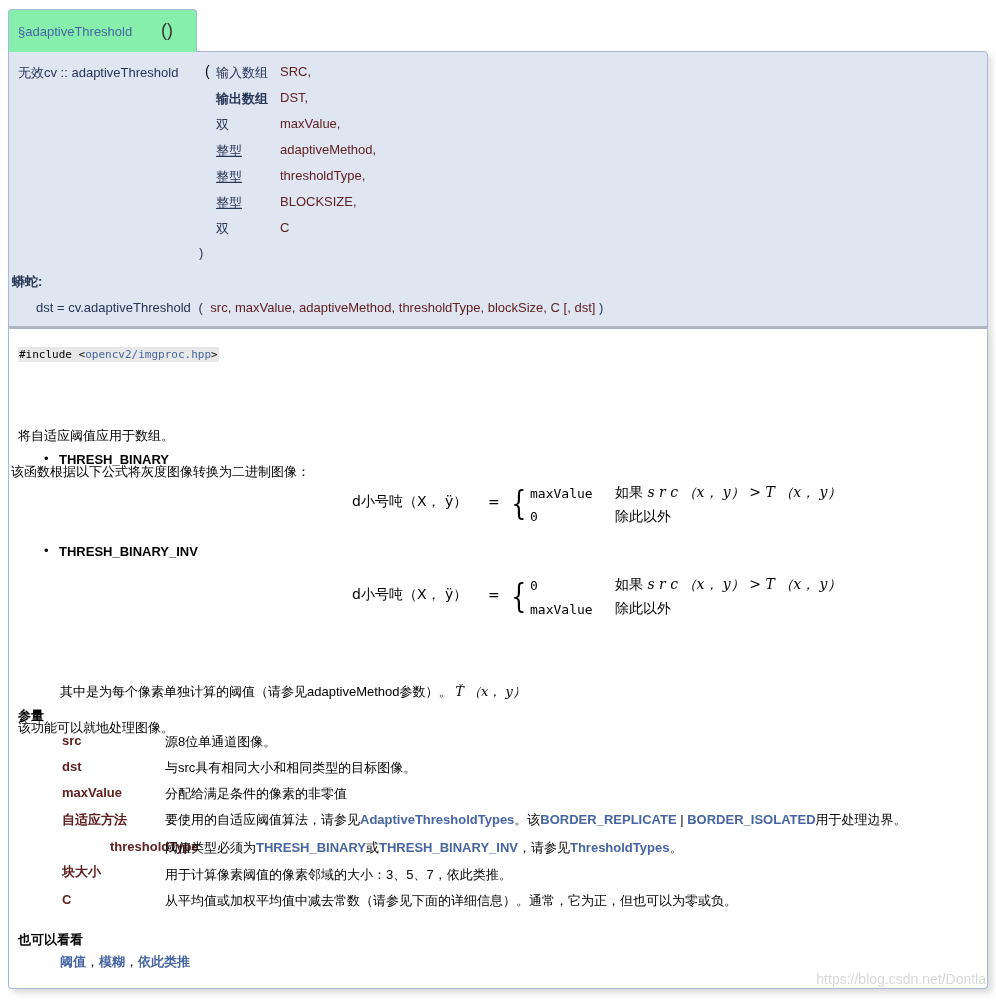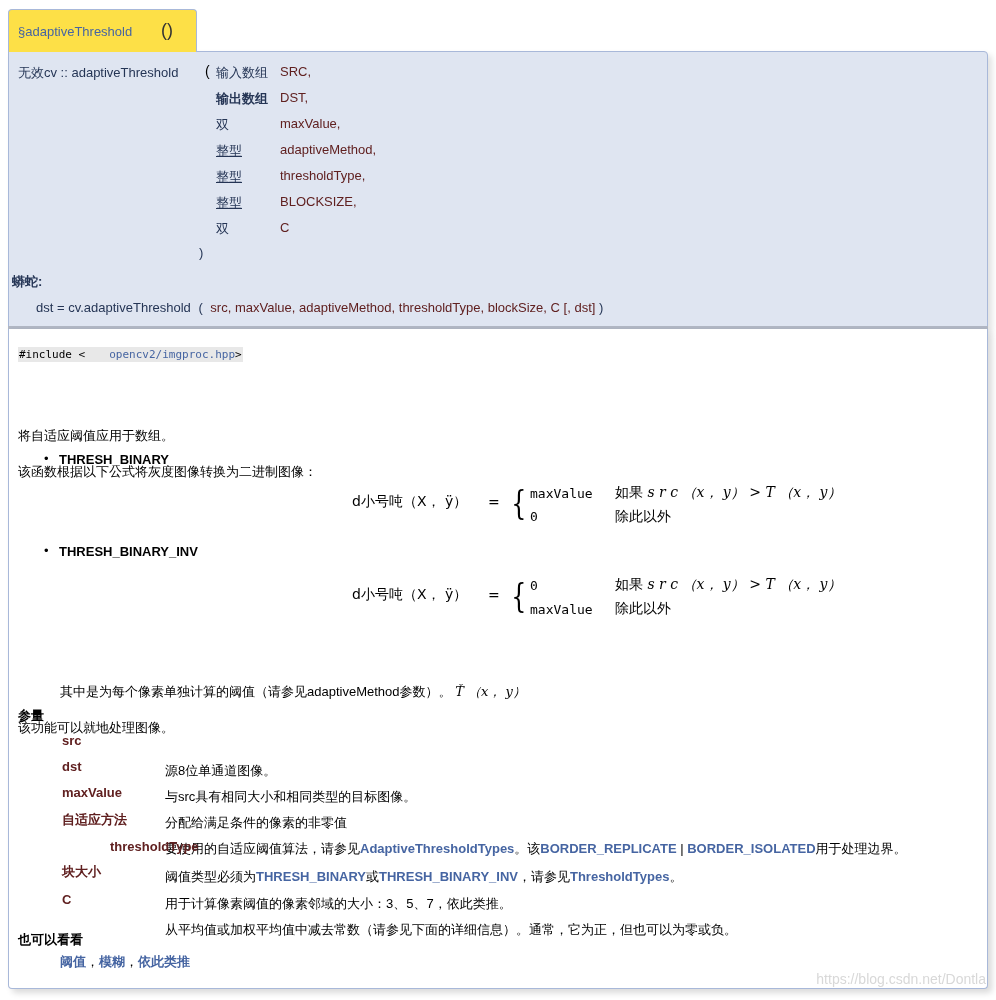--- a/index.html
+++ b/index.html
@@ -1,20 +1,20 @@
 <!DOCTYPE html>
 <html><head>
 <meta charset="utf-8">
 <style>
   html, body { margin: 0; padding: 0; background: #ffffff; }
   body { width: 996px; height: 1000px; position: relative; overflow: hidden;
          font-family: "Liberation Sans", "DejaVu Sans", sans-serif; font-size: 13px; color: #000; }
 
   .tab { position: absolute; left: 8px; top: 9px; width: 189px; height: 43px;
-         background: #fde047; border: 1px solid #a8b8d9; border-bottom: none;
+         background: #86efac; border: 1px solid #a8b8d9; border-bottom: none;
          border-radius: 4px 4px 0 0; box-sizing: border-box; z-index: 2; text-align: right; }
   .tab-title { position: absolute; left: 9px; top: 14px; color: #4665a2; font-size: 13px; }
   .tab-parens { position: absolute; left: 152px; top: 10px; color: #333; font-size: 18px; font-weight: normal; }
 
   .memproto { position: absolute; left: 8px; top: 51px; width: 980px; height: 278px;
               background: #dfe5f1; border: 1px solid #a8b8d9; box-sizing: border-box;
               border-radius: 0 4px 0 0; box-shadow: 4px 4px 6px rgba(0,0,0,0.12); }
   .memproto-bottom { position: absolute; left: 8px; top: 326px; width: 980px; height: 3px; background: #b0b6c3; }
 
   .sig-row { position: absolute; font-size: 13px; white-space: nowrap; }
@@ -24,35 +24,35 @@
   .python-label { position: absolute; left: 12px; top: 273px; font-weight: bold; color: #253555; font-size: 13px; }
   .python-sig { position: absolute; left: 36px; top: 300px; font-size: 13px; color: #253555; white-space: nowrap; }
   .python-sig .p { color: #602020; }
 
   .memdoc { position: absolute; left: 8px; top: 329px; width: 980px; height: 660px;
             background: #fff; border: 1px solid #a8b8d9; border-top: none; box-sizing: border-box;
             border-radius: 0 0 4px 4px; box-shadow: 4px 4px 6px rgba(0,0,0,0.15); }
 
   .abs { position: absolute; white-space: nowrap; }
   .include { left: 18px; top: 347px; background: #e8e8e8; font-family: "DejaVu Sans Mono", monospace; font-size: 11px; padding: 1px 1px; color: #000; }
-  .include .lnk { color: #4665a2; margin-left: 24px; }
+  .include .lnk { color: #4665a2; }
 
   .para { font-size: 13px; color: #000; margin-top: 48px; }
   .bullet { font-weight: bold; font-size: 13px; }
   .bullet-dot { position: absolute; font-size: 13px; }
 
   .formula { position: absolute; font-family: "DejaVu Serif", serif; font-size: 14px; white-space: nowrap; }
   .formula .it { font-style: italic; font-family: "DejaVu Serif", serif; }
   .formula .mono { font-family: "DejaVu Sans Mono", monospace; font-size: 13px; }
   .formula .cjk { font-family: "DejaVu Sans", sans-serif; font-size: 14px; }
   .brace { position: absolute; font-family: "DejaVu Serif", serif; font-size: 34px; line-height: 34px; transform: scaleX(0.7); }
 
   .section-title { font-weight: bold; font-size: 13px; }
   .param-name { color: #602020; font-weight: bold; font-size: 13px; }
-  .param-desc { font-size: 13px; color: #000; margin-top: 29px; }
+  .param-desc { font-size: 13px; color: #000; }
   .lnk-b { color: #4665a2; font-weight: bold; }
   .lnk { color: #4665a2; }
 
   .watermark { position: absolute; right: 10px; top: 971px; color: #d8d8d8; font-size: 14px; }
 </style>
 </head>
 <body>
 
 <div class="tab" data-name="function-anchor-tab">
   <span class="tab-title" data-name="function-anchor-title">§adaptiveThreshold</span>
@@ -107,21 +107,21 @@
   <span class="p" data-name="python-arg">C [,</span>
   <span class="p" data-name="python-arg">dst]</span>
   <span data-name="python-close-paren">)</span>
 </div>
 
 <div class="memdoc" data-name="function-documentation-box"></div>
 
 <div class="abs include" data-name="include-line"><span data-name="include-prefix">#include &lt;</span><span class="lnk" data-name="include-header-link">opencv2/imgproc.hpp</span><span data-name="include-suffix">&gt;</span></div>
 
 <div class="abs para" style="left:18px; top:379px;" data-name="summary-text">将自适应阈值应用于数组。</div>
-<div class="abs para" style="left:18px; top:415px;" data-name="intro-text">该函数根据以下公式将灰度图像转换为二进制图像：</div>
+<div class="abs para" style="left:11px; top:415px;" data-name="intro-text">该函数根据以下公式将灰度图像转换为二进制图像：</div>
 
 <div class="bullet-dot" style="left:44px; top:451px;" data-name="bullet-dot">•</div>
 <div class="abs bullet" style="left:59px; top:452px;" data-name="bullet-label">THRESH_BINARY</div>
 
 <div class="formula" style="left:352px; top:493px;" data-name="formula-lhs"><span class="cjk" data-name="formula-lhs-text">d小号吨（X， ÿ）</span></div>
 <div class="formula" style="left:488px; top:494px;" data-name="formula-eq">=</div>
 <div class="brace" style="left:508px; top:485px;" data-name="formula-brace">{</div>
 <div class="formula" style="left:530px; top:485px;" data-name="formula-case1-value"><span class="mono" data-name="case1-value">maxValue</span></div>
 <div class="formula" style="left:615px; top:484px;" data-name="formula-case1-cond"><span class="cjk" data-name="case1-if">如果</span> <span class="it" data-name="case1-cond">s r c （x， y） &gt; T （x， y）</span></div>
 <div class="formula" style="left:530px; top:508px;" data-name="formula-case2-value"><span class="mono" data-name="case2-value">0</span></div>

